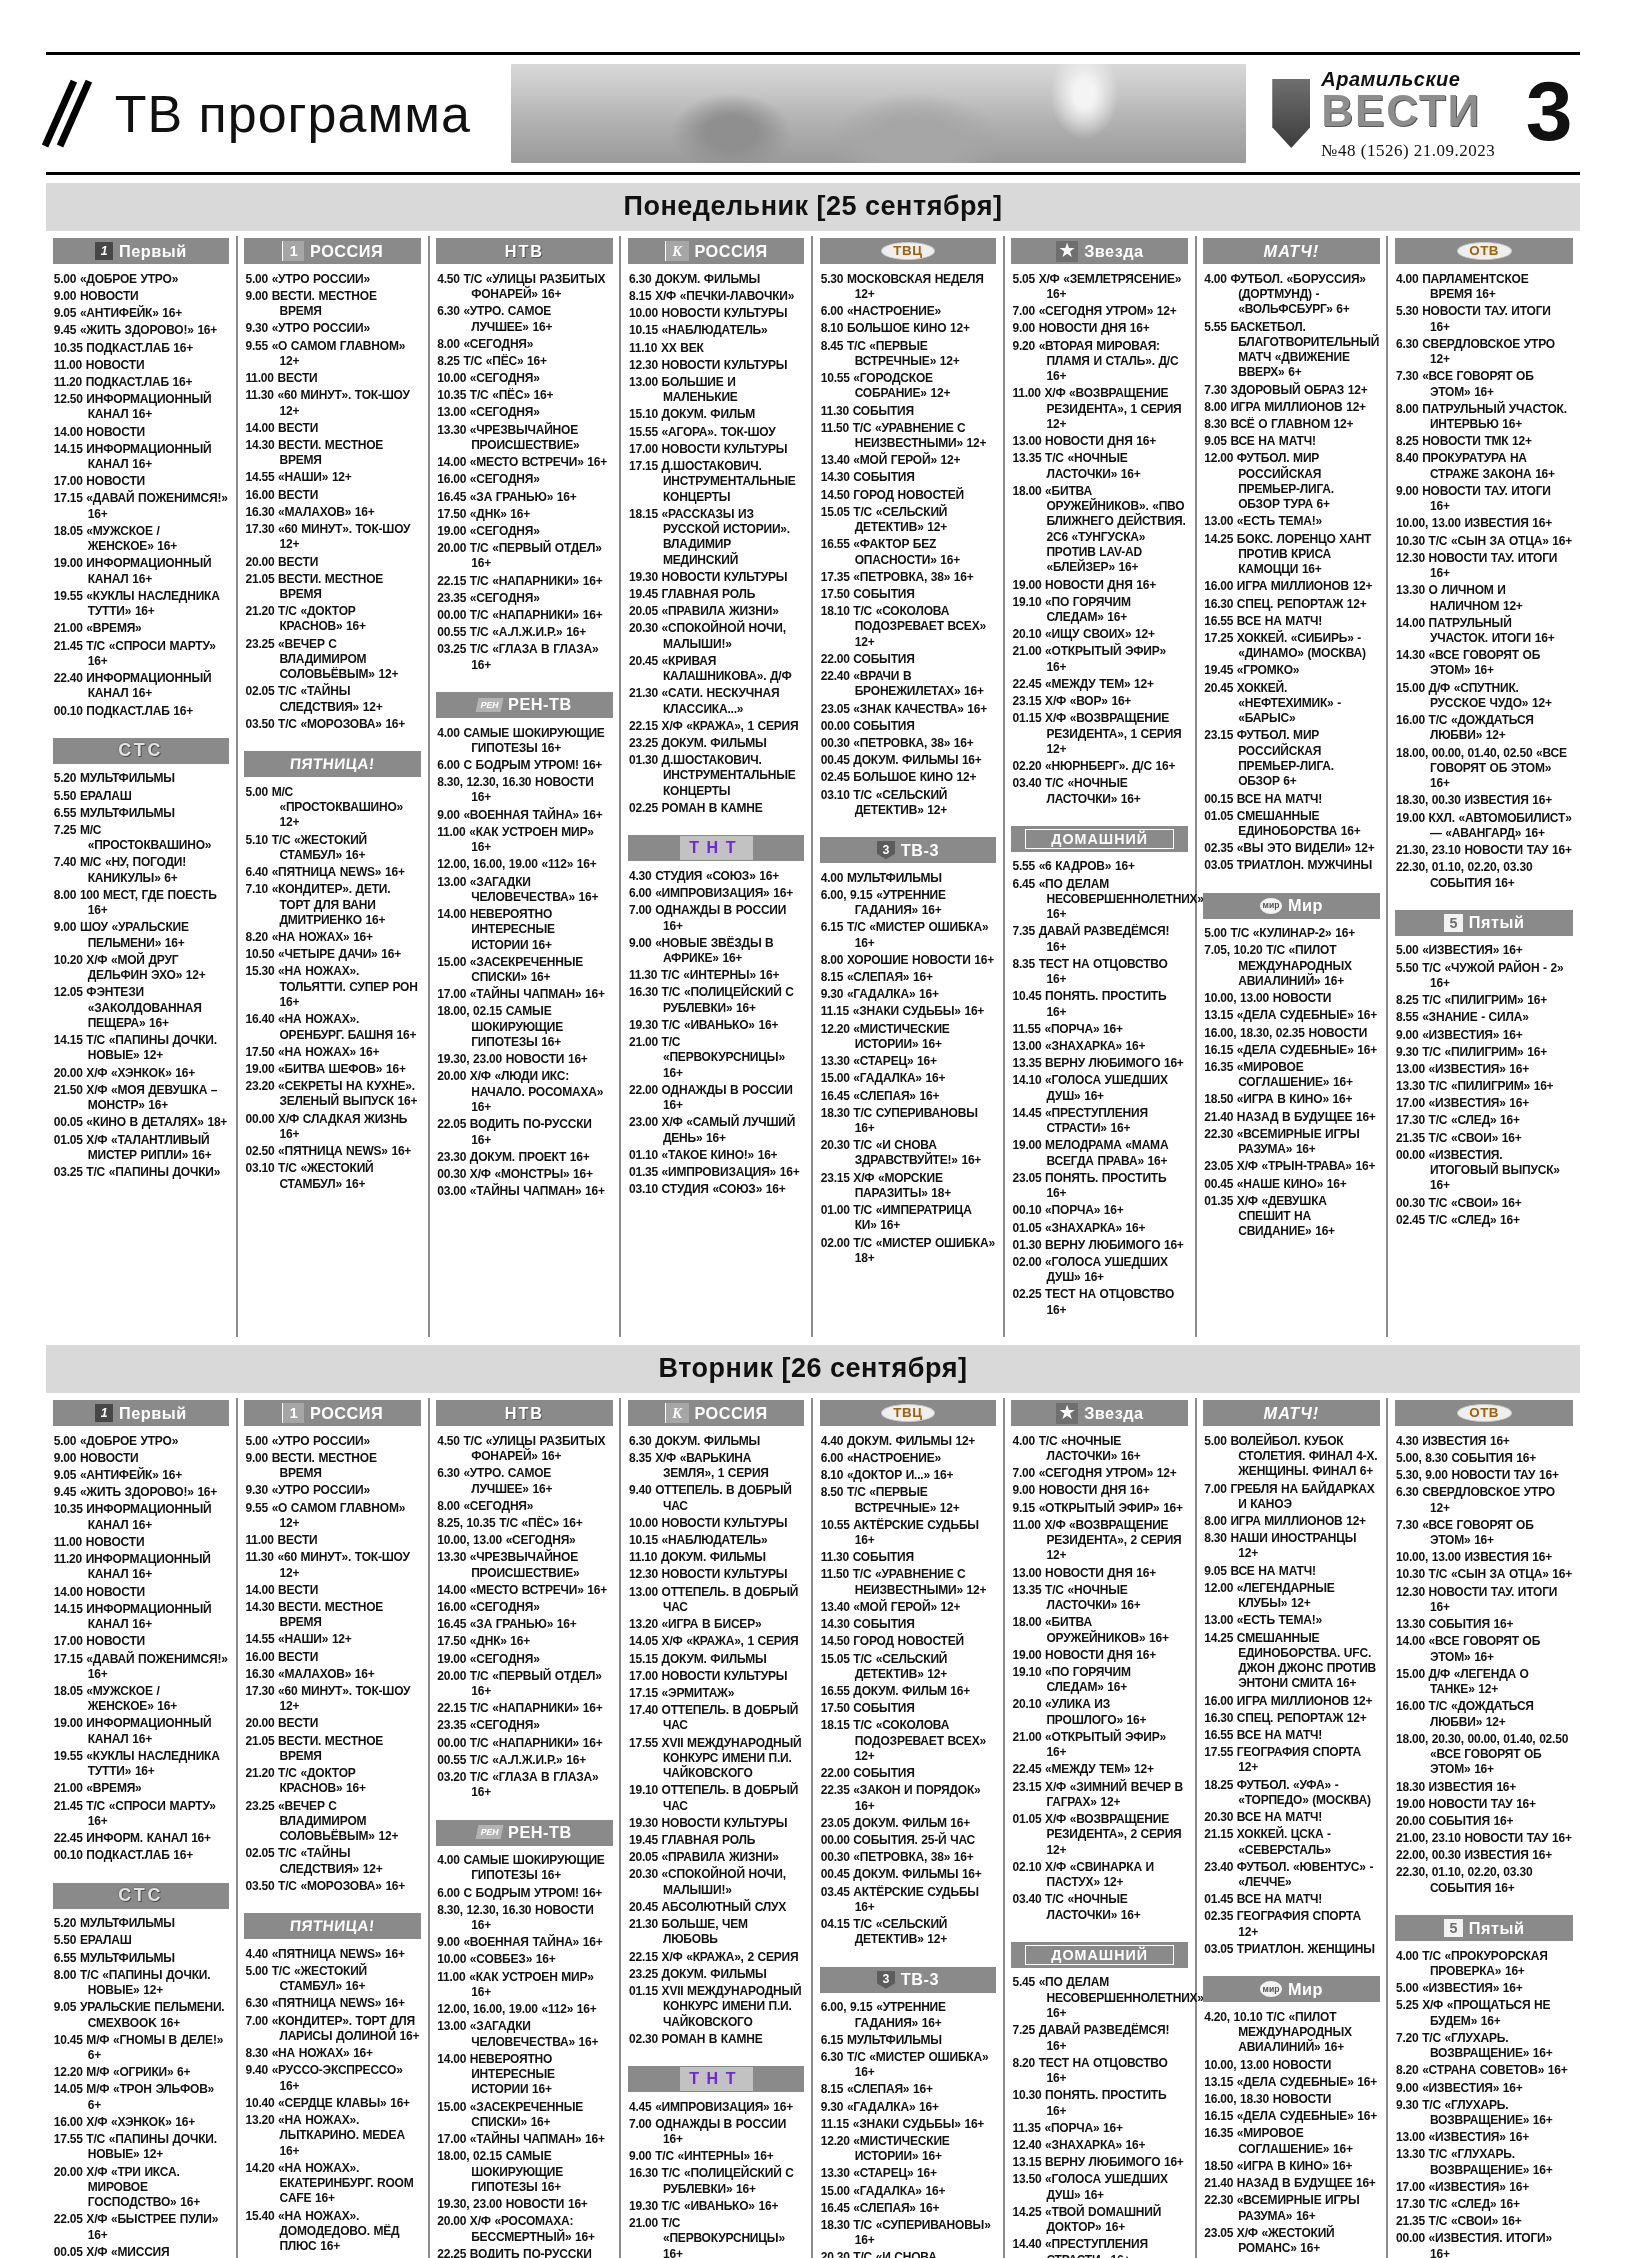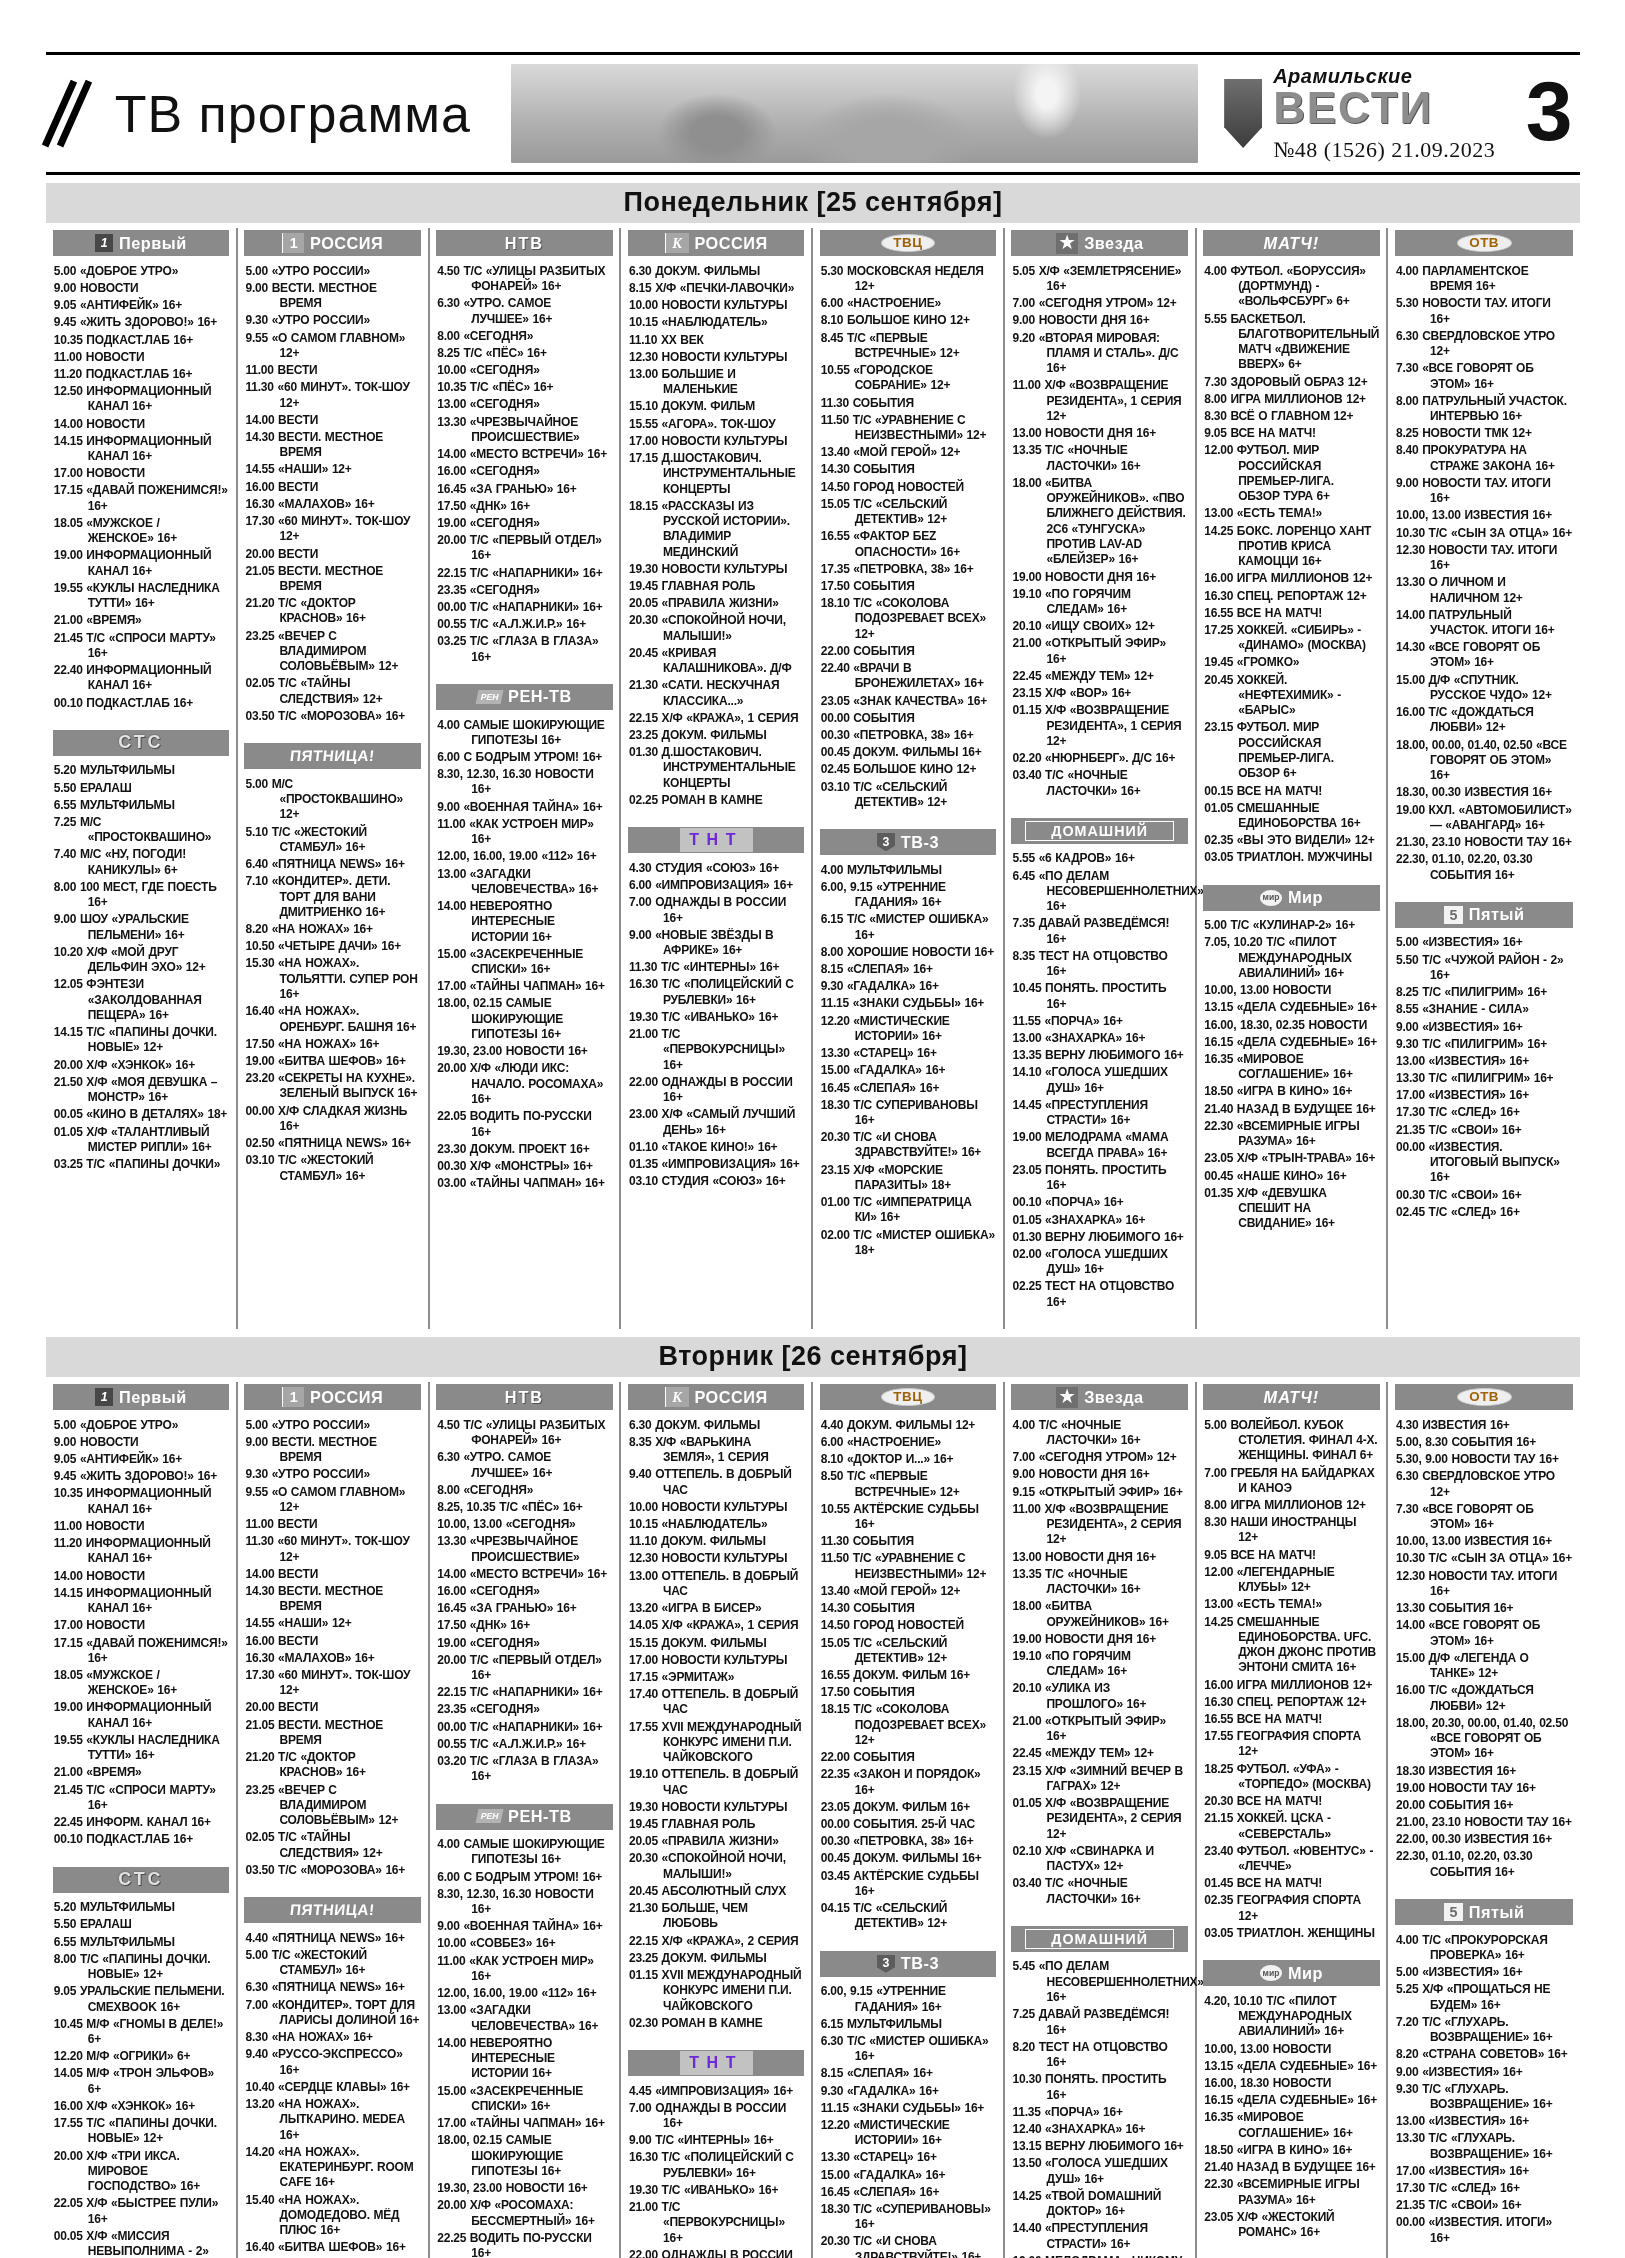--- a/index.html
+++ b/index.html
@@ -15,24 +15,24 @@
   .photo{flex:1 1 auto;height:99px;border-radius:1px;background:
     radial-gradient(57px 76px at 78% 30%, #f4f4f4 0 18%, transparent 60%),
     radial-gradient(86px 57px at 30% 70%, #8f8f8f 0 30%, transparent 70%),
     radial-gradient(115px 67px at 55% 80%, #a6a6a6 0 35%, transparent 75%),
     linear-gradient(180deg,#d9d9d9 0%,#c2c2c2 35%,#b0b0b0 60%,#9a9a9a 100%);}
   .brand{display:flex;align-items:center;gap:11px;flex:0 0 auto;padding-left:9.6px;}
   .crest{width:38px;height:69px;background:linear-gradient(180deg,#6f6f6f,#3c3c3c);clip-path:polygon(0 0,100% 0,100% 70%,50% 100%,0 70%);}
   .brand-txt{line-height:1;}
   .brand-top{font-size:20px;font-weight:700;font-style:italic;letter-spacing:0.5px;}
   .brand-name{font-size:44px;font-weight:800;color:#8d8d8d;letter-spacing:1.9px;text-shadow:1px 1px 0 #555;}
-  .brand-issue{font-family:"Liberation Serif",serif;font-size:22px;margin-top:9px;letter-spacing:0.5px;}
+  .brand-issue{font-family:"Liberation Serif",serif;font-size:17px;margin-top:9px;letter-spacing:0.5px;}
   .pageno{font-size:84px;font-weight:800;line-height:1;padding:0 7.6px 5.7px 13.4px;}
   
-  .day-bar{background:#d9d9d9;margin-top:7.6px;height:40px;display:flex;align-items:center;justify-content:center;}
+  .day-bar{background:#d9d9d9;margin-top:7.6px;height:48px;display:flex;align-items:center;justify-content:center;}
   .day-bar span{font-size:27px;font-weight:800;letter-spacing:0.5px;}
   
   .col-grid{display:grid;grid-template-columns:repeat(8,1fr);margin-top:5.7px;}
   .col-grid.monday{min-height:942px;}
   .col-grid.tuesday{min-height:994px;}
   .col{padding:1.9px 6.7px 0 6.7px;border-right:2.9px double #8d8d8d;min-width:0;}
   .col:last-child{border-right:none;}
   .block{margin-bottom:19px;}
   .ch-header{background:#8a8a8a;color:#fff;height:26px;display:flex;align-items:center;justify-content:center;gap:5.7px;margin-bottom:7.6px;overflow:hidden;}
   .ch-name{font-size:16.3px;font-weight:800;letter-spacing:0.5px;white-space:nowrap;}

